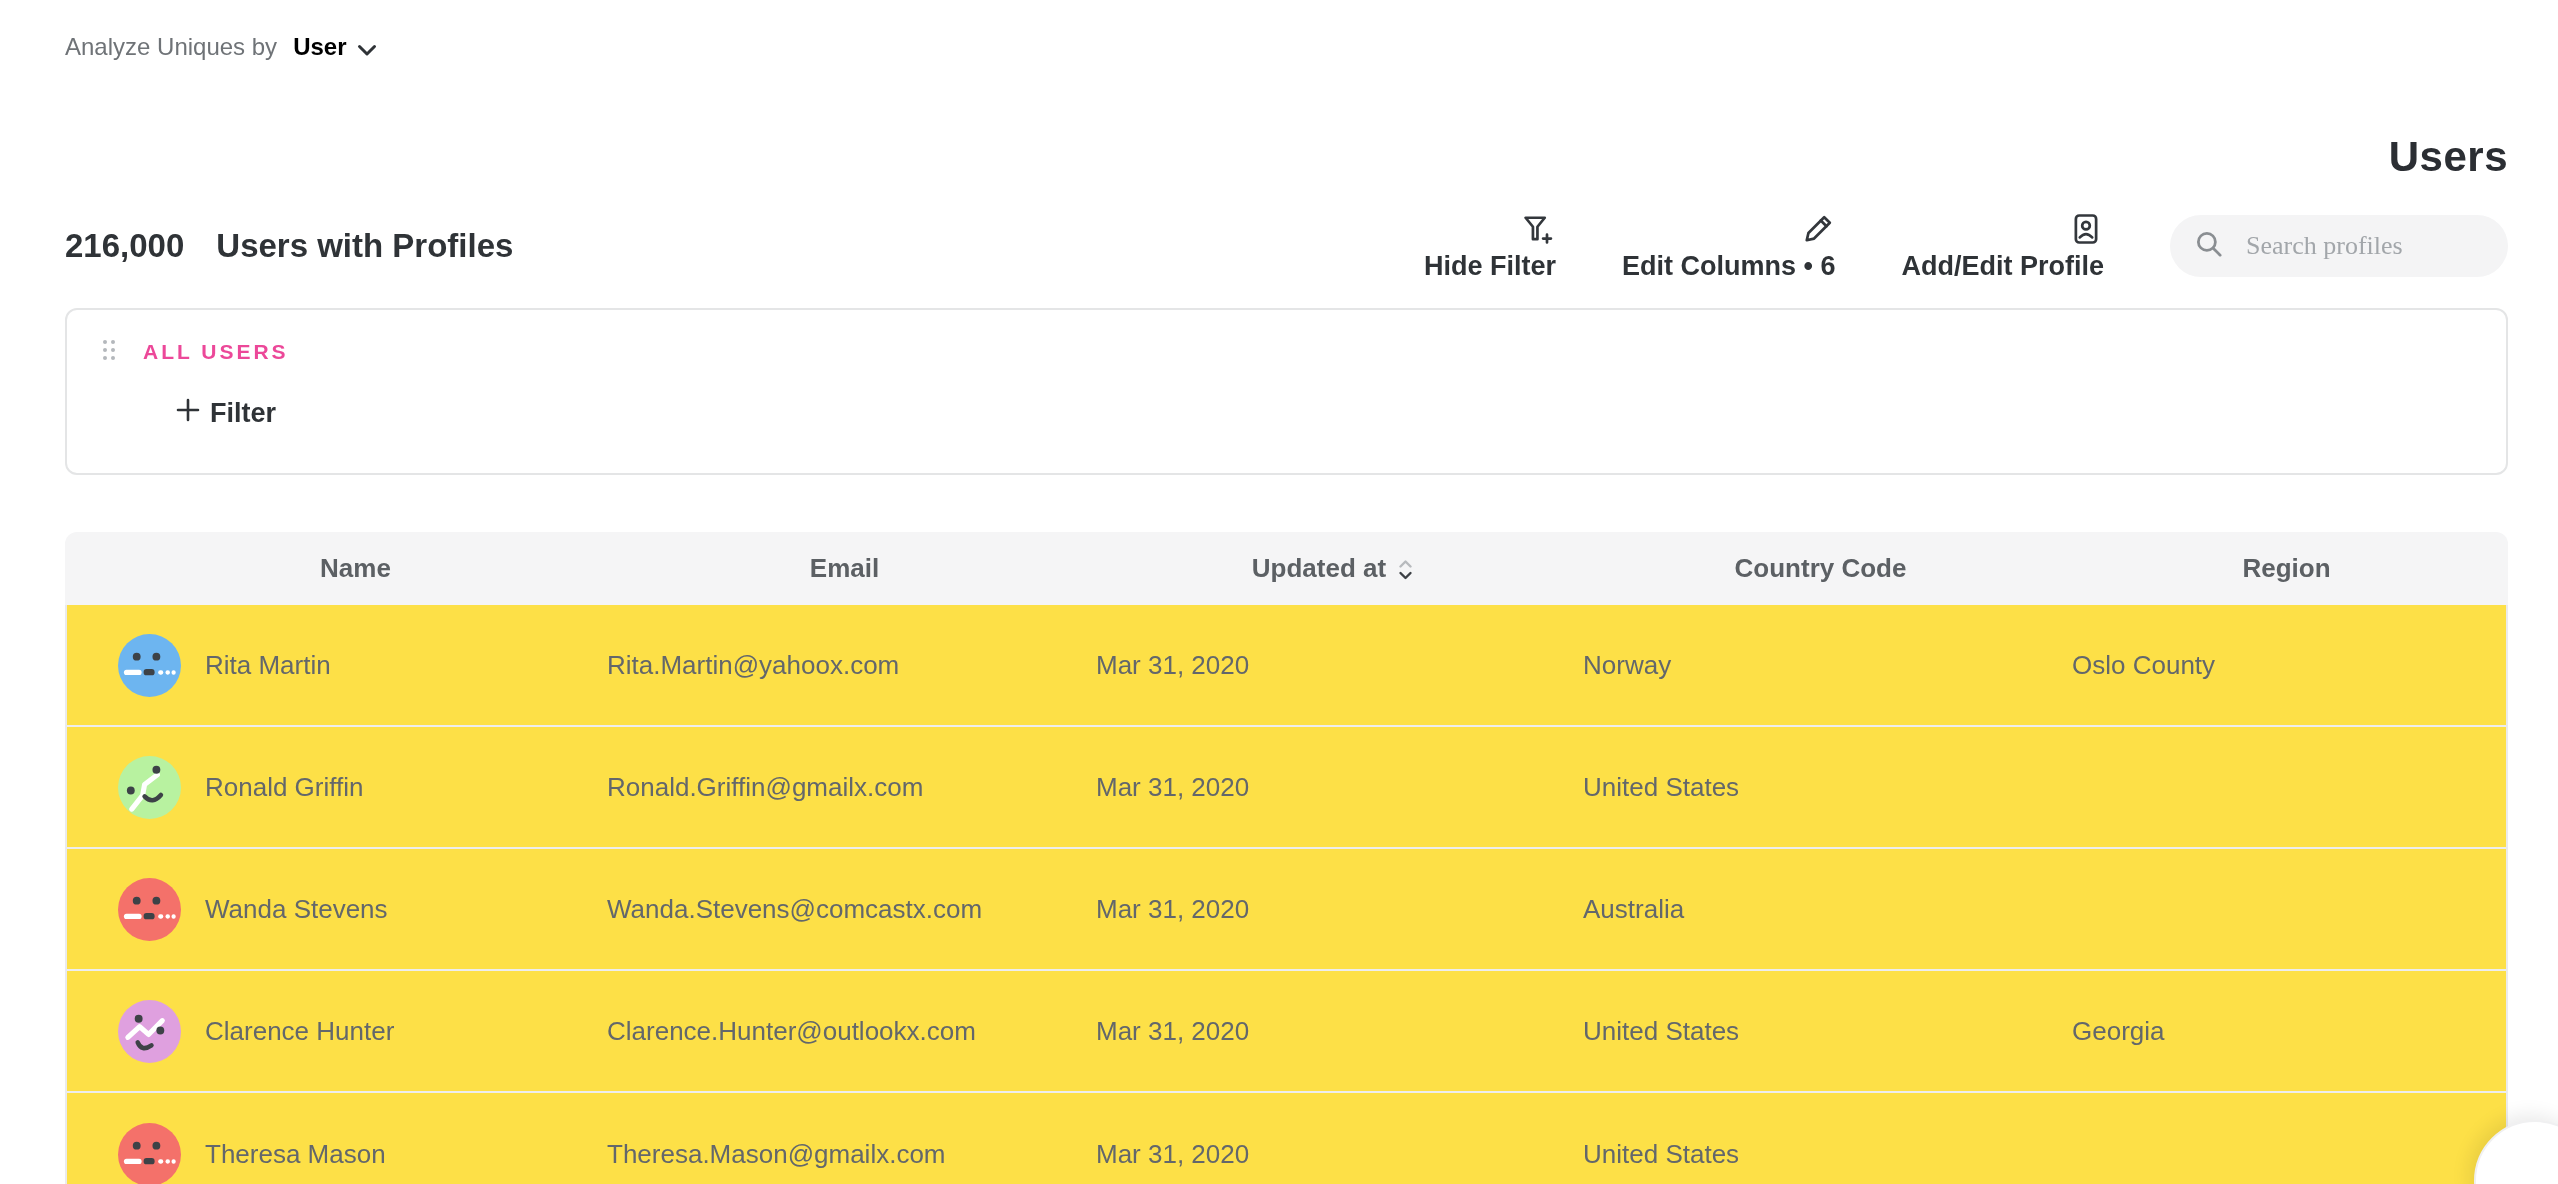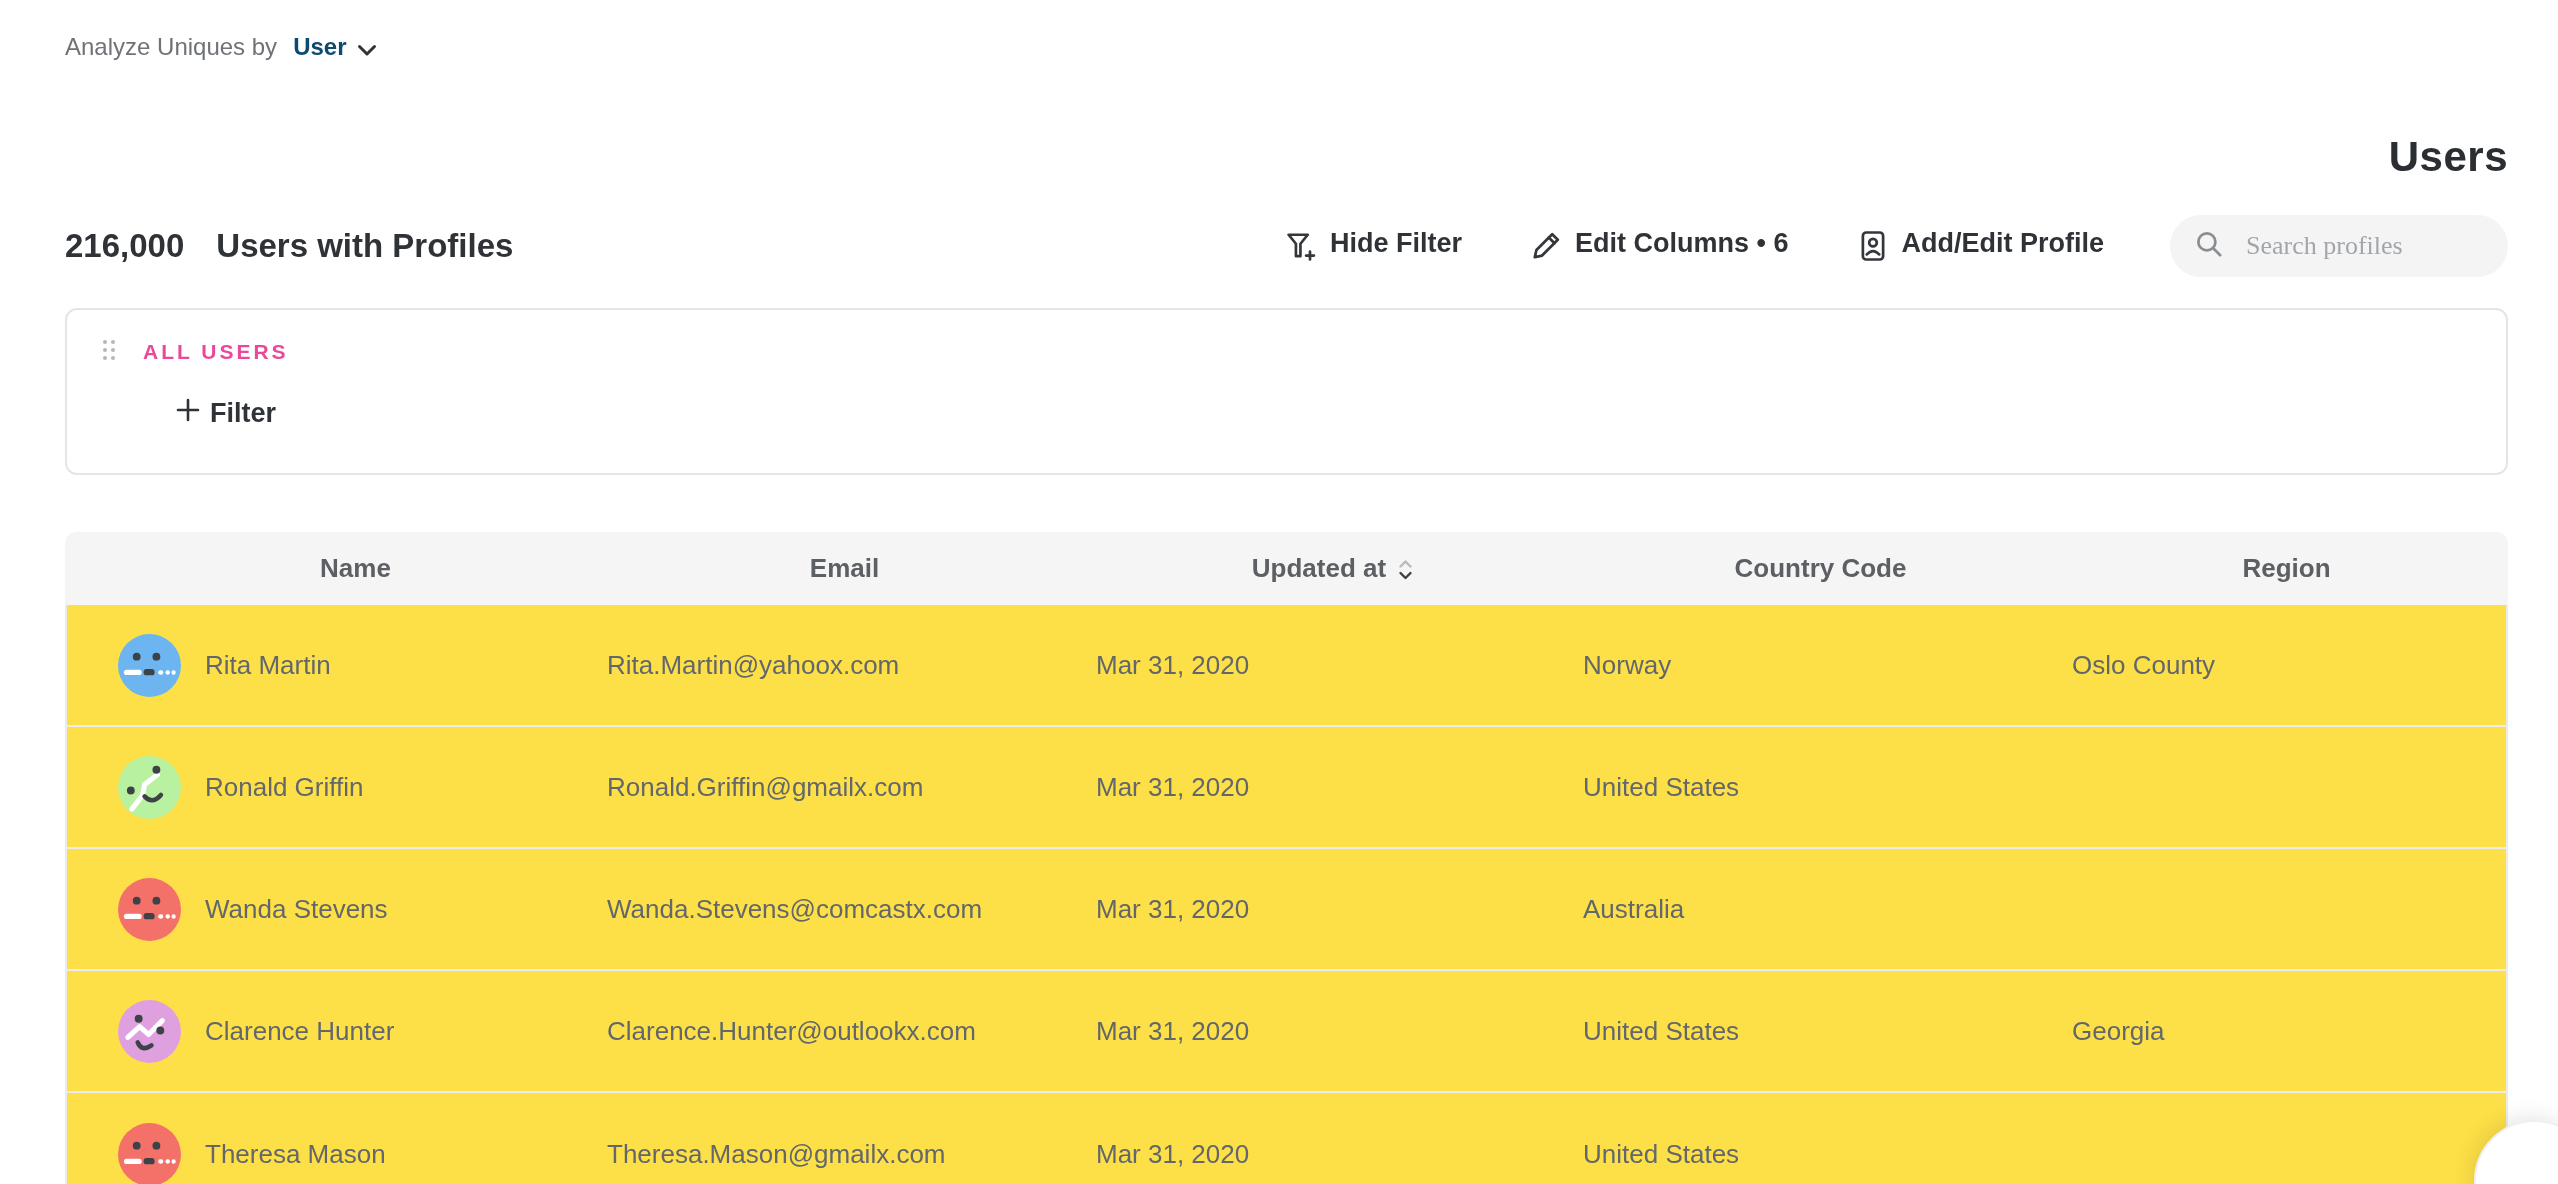--- a/index.html
+++ b/index.html
@@ -9,31 +9,31 @@
     font-family:"Liberation Sans", sans-serif;
     color:#2f3337;
     -webkit-font-smoothing:antialiased;
   }
   .page{padding:28px 50px 0 65px;}
 
   
   .analyze-row{display:flex;align-items:center;gap:10px;font-size:24px;height:38px;}
   .analyze-label{color:#6f7377;}
   .analyze-select{display:flex;align-items:center;gap:10px;cursor:pointer;margin-left:6px;}
-  .analyze-value{color:#0c4a6e;font-weight:700;}
+  .analyze-value{color:#000000;font-weight:700;}
   .chev-down{display:inline-block;margin-top:4px;}
 
   
   .page-title{font-size:42px;font-weight:700;color:#2b2e33;margin-top:62px;line-height:58px;letter-spacing:.5px;text-align:right;}
 
   
   .stats-row{display:flex;align-items:center;justify-content:space-between;margin-top:28px;height:64px;}
   .stats-left{display:flex;align-items:center;gap:32px;font-size:33px;font-weight:700;color:#2f3337;}
   .toolbar{display:flex;align-items:center;gap:66px;}
-  .tool-btn{display:flex;align-items:flex-start;gap:11px;font-size:27px;font-weight:700;color:#2f3337;cursor:pointer;background:none;border:none;padding:0;font-family:inherit;}
+  .tool-btn{display:flex;align-items:flex-end;gap:4px;font-size:27px;font-weight:700;color:#2f3337;cursor:pointer;background:none;border:none;padding:0;font-family:inherit;flex-direction:column;}
   .tool-btn svg{display:block;}
   .search-pill{display:flex;align-items:center;gap:18px;width:338px;height:62px;border-radius:31px;background:#f4f4f5;padding:0 10px 0 22px;box-sizing:border-box;}
   .search-pill input{border:none;background:transparent;outline:none;font-size:26px;color:#3a3e42;width:230px;font-family:Liberation Serif, serif;}
   .search-pill input::placeholder{color:#a2a6aa;}
 
   
   .filter-card{margin-top:30px;border:2px solid #e4e5e6;border-radius:12px;height:167px;box-sizing:border-box;padding:28px 0 0 34px;}
   .filter-group-row{display:flex;align-items:center;gap:26px;}
   .group-label{font-size:21px;font-weight:700;letter-spacing:3px;color:#ec4899;}
   .add-filter{display:flex;align-items:center;gap:8px;margin:30px 0 0 73px;font-size:27px;font-weight:700;color:#2f3337;cursor:pointer;background:none;border:none;padding:0;font-family:inherit;}

